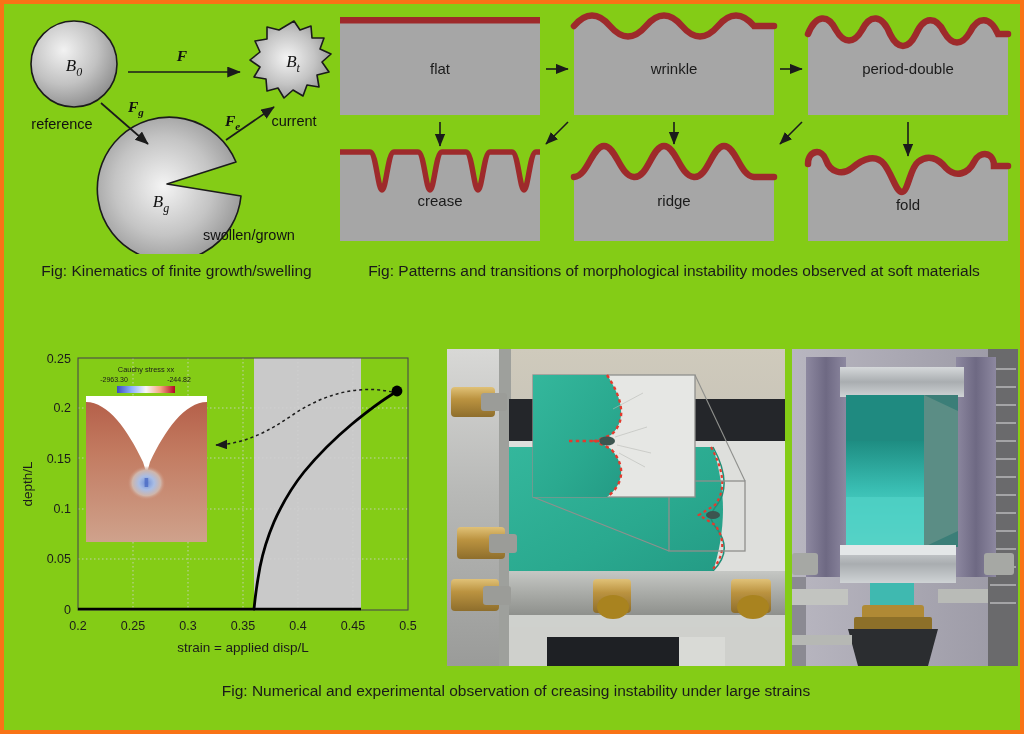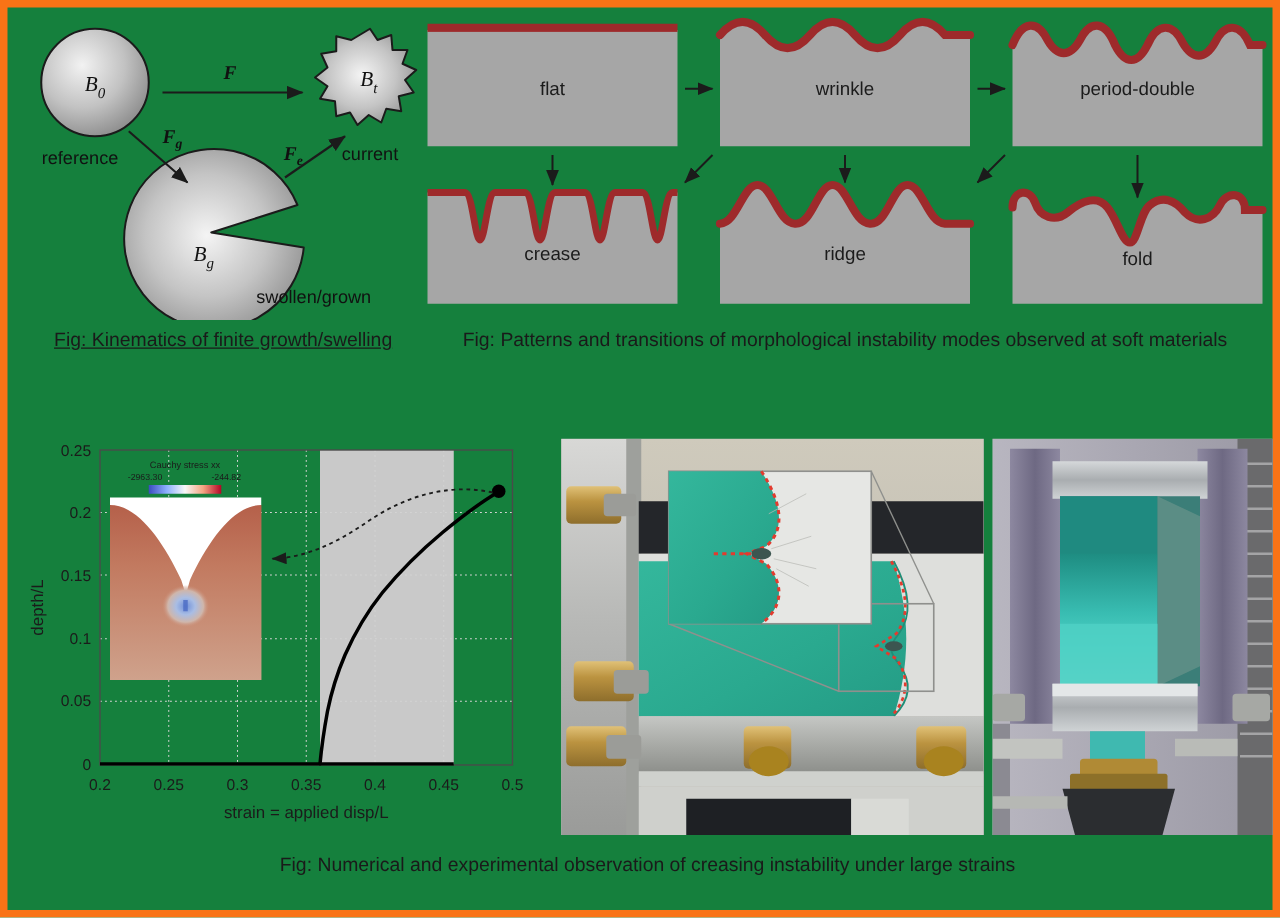--- a/index.html
+++ b/index.html
@@ -1,18 +1,18 @@
 <!DOCTYPE html>
 <html><head>
 <meta charset="utf-8">
 <style>
   html,body{margin:0;padding:0;background:#fff;}
   body{font-family:"Liberation Sans",sans-serif;}
-  #page{position:relative;width:1024px;height:734px;background:#15803d;
-        border:6px solid #f97316;box-sizing:border-box;overflow:hidden;}
+  #page{position:relative;width:1024px;height:734px;background:#84cc16;
+        border:4px solid #f97316;box-sizing:border-box;overflow:hidden;}
 
   .panel{position:absolute;}
   .caption{position:absolute;font-size:15.5px;color:#1a1a1a;
            text-align:center;white-space:nowrap;}
 
   
   #kin{left:0;top:0;width:345px;height:250px;}
   #kin svg{display:block;}
 
   
@@ -82,21 +82,21 @@
       <line x1="97" y1="99" x2="144" y2="140" stroke="#1b1b1b" stroke-width="1.7" marker-end="url(#ahK)"></line>
       <text x="124" y="108" font-size="15.5" font-weight="bold" font-style="italic" font-family="'Liberation Serif',serif" fill="#111">
         <tspan>F</tspan><tspan dy="4" font-size="11">g</tspan>
       </text>
 
       <line x1="222" y1="136" x2="270" y2="103" stroke="#1b1b1b" stroke-width="1.7" marker-end="url(#ahK)"></line>
       <text x="221" y="122" font-size="15.5" font-weight="bold" font-style="italic" font-family="'Liberation Serif',serif" fill="#111">
         <tspan>F</tspan><tspan dy="4" font-size="11">e</tspan>
       </text>
     </svg>
-    <div class="caption" style="left:0;top:258px;width:345px;text-decoration:underline;">Fig: Kinematics of finite growth/swelling</div>
+    <div class="caption" style="left:0;top:258px;width:345px;">Fig: Kinematics of finite growth/swelling</div>
   </div>
 
   <div class="panel" id="modes">
     <svg width="676" height="250" viewBox="0 0 676 250">
       <defs>
         <marker id="ahM" markerWidth="9" markerHeight="9" refX="7.5" refY="3.2" orient="auto" markerUnits="strokeWidth">
           <path d="M0,0 L8,3.2 L0,6.4 z" fill="#1b1b1b"></path>
         </marker>
       </defs>
 

